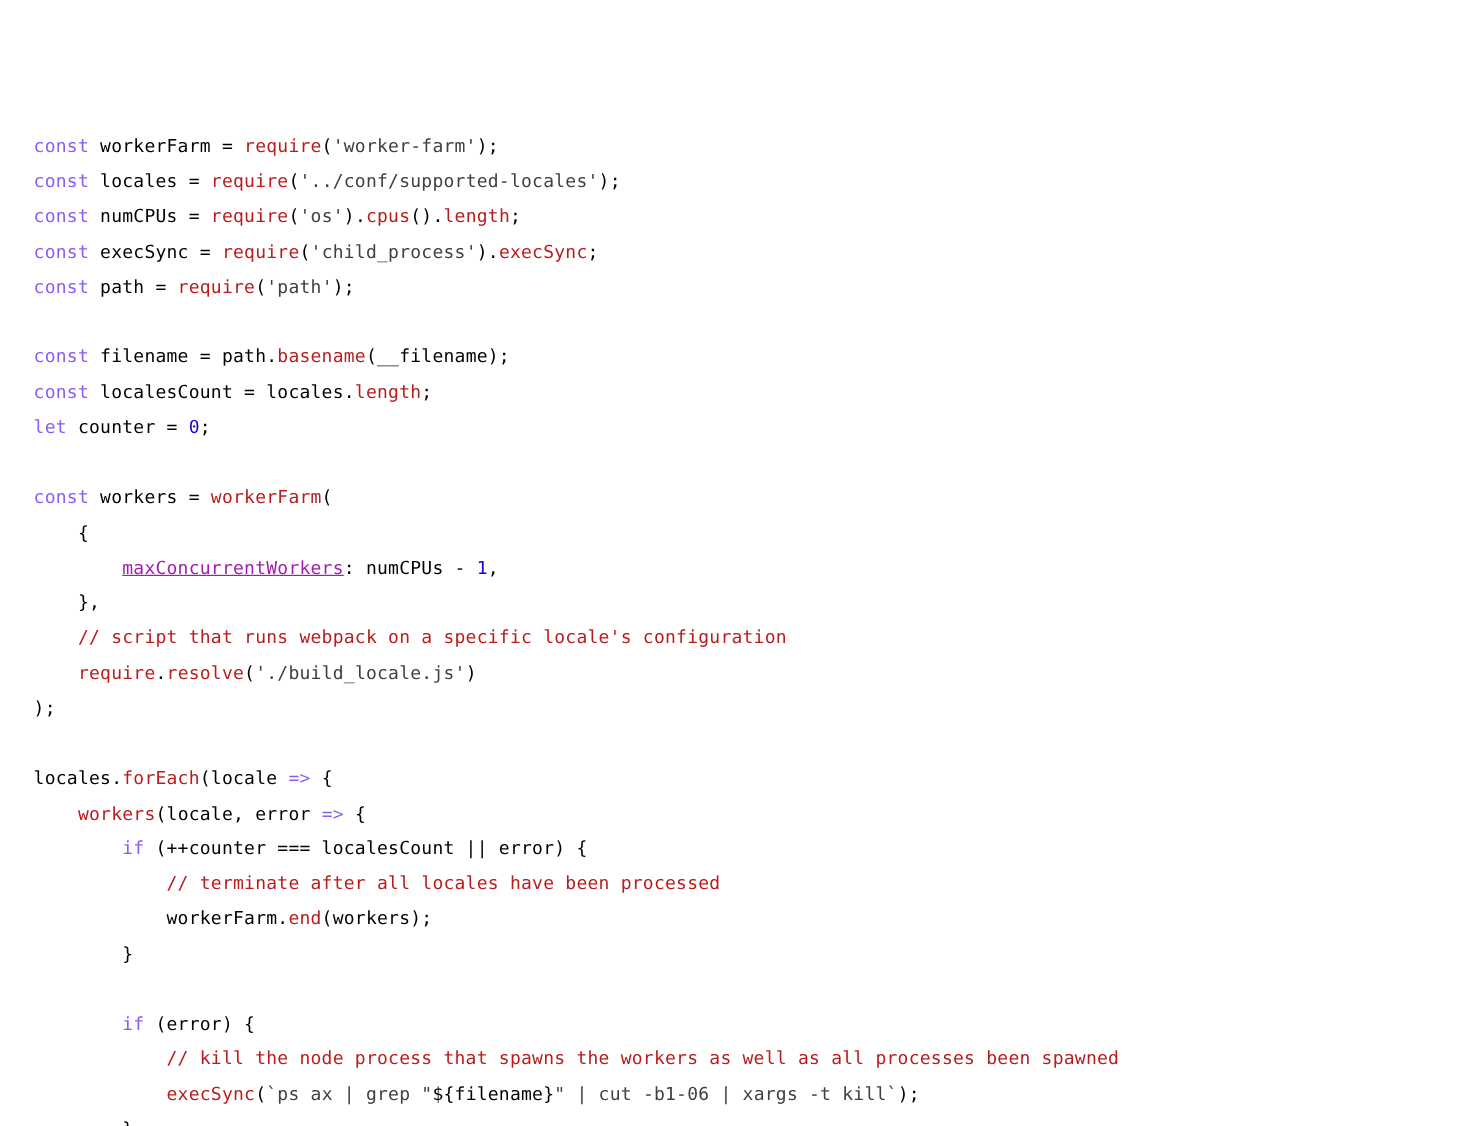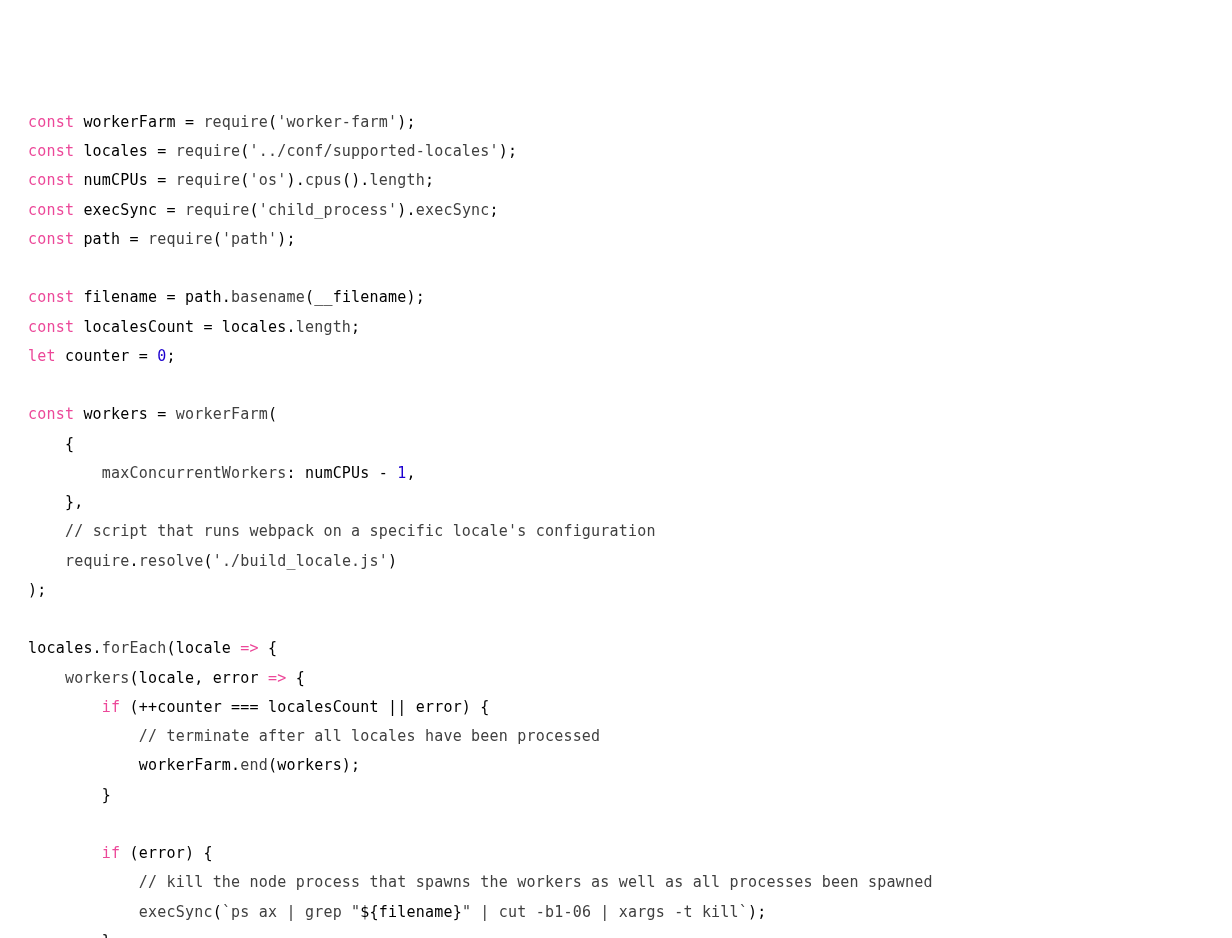--- a/index.html
+++ b/index.html
@@ -5,26 +5,26 @@
   body {
     background: #ffffff;
     margin: 0;
     padding: 20px 28px;
     font-family: "Monaco", "Menlo", "Consolas", monospace;
     font-size: 15px;
     line-height: 1.95;
     white-space: pre;
     letter-spacing: 0.2px;
   }
-  .kw { color: #ec4899; }
+  .kw { color: #8b5cf6; }
   .str { color: #404040; }
   .num { color: #1c00cf; }
-  .cmt { color: #404040; }
-  .cls { color: #404040; }
-  .fn  { color: #404040; margin-top: 12px; }
+  .cmt { color: #b91c1c; }
+  .cls { color: #a21caf; text-decoration: underline; }
+  .fn  { color: #b91c1c; margin-top: 12px; }
   .plain { color: #000000; }
 </style>
 </head>
 <body>
 
 
 <div id="code-container"><div><span class="kw">const </span><span class="plain">workerFarm = </span><span class="fn">require</span><span class="plain">(</span><span class="str">'worker-farm'</span><span class="plain">);</span></div><div><span class="kw">const </span><span class="plain">locales = </span><span class="fn">require</span><span class="plain">(</span><span class="str">'../conf/supported-locales'</span><span class="plain">);</span></div><div><span class="kw">const </span><span class="plain">numCPUs = </span><span class="fn">require</span><span class="plain">(</span><span class="str">'os'</span><span class="plain">).</span><span class="fn">cpus</span><span class="plain">().</span><span class="fn">length</span><span class="plain">;</span></div><div><span class="kw">const </span><span class="plain">execSync = </span><span class="fn">require</span><span class="plain">(</span><span class="str">'child_process'</span><span class="plain">).</span><span class="fn">execSync</span><span class="plain">;</span></div><div><span class="kw">const </span><span class="plain">path = </span><span class="fn">require</span><span class="plain">(</span><span class="str">'path'</span><span class="plain">);</span></div><div><span class="plain"> </span></div><div><span class="kw">const </span><span class="plain">filename = path.</span><span class="fn">basename</span><span class="plain">(__filename);</span></div><div><span class="kw">const </span><span class="plain">localesCount = locales.</span><span class="fn">length</span><span class="plain">;</span></div><div><span class="kw">let </span><span class="plain">counter = </span><span class="num">0</span><span class="plain">;</span></div><div><span class="plain"> </span></div><div><span class="kw">const </span><span class="plain">workers = </span><span class="fn">workerFarm</span><span class="plain">(</span></div><div><span class="plain">    {</span></div><div><span class="plain">        </span><span class="cls">maxConcurrentWorkers</span><span class="plain">: numCPUs - </span><span class="num">1</span><span class="plain">,</span></div><div><span class="plain">    },</span></div><div><span class="plain">    </span><span class="cmt">// script that runs webpack on a specific locale's configuration</span></div><div><span class="plain">    </span><span class="fn">require</span><span class="plain">.</span><span class="fn">resolve</span><span class="plain">(</span><span class="str">'./build_locale.js'</span><span class="plain">)</span></div><div><span class="plain">);</span></div><div><span class="plain"> </span></div><div><span class="plain">locales.</span><span class="fn">forEach</span><span class="plain">(locale </span><span class="kw">=&gt;</span><span class="plain"> {</span></div><div><span class="plain">    </span><span class="fn">workers</span><span class="plain">(locale, error </span><span class="kw">=&gt;</span><span class="plain"> {</span></div><div><span class="plain">        </span><span class="kw">if</span><span class="plain"> (++counter === localesCount || error) {</span></div><div><span class="plain">            </span><span class="cmt">// terminate after all locales have been processed</span></div><div><span class="plain">            workerFarm.</span><span class="fn">end</span><span class="plain">(workers);</span></div><div><span class="plain">        }</span></div><div><span class="plain"> </span></div><div><span class="plain">        </span><span class="kw">if</span><span class="plain"> (error) {</span></div><div><span class="plain">            </span><span class="cmt">// kill the node process that spawns the workers as well as all processes been spawned</span></div><div><span class="plain">            </span><span class="fn">execSync</span><span class="plain">(</span><span class="str">`ps ax | grep "</span><span class="plain">${filename}</span><span class="str">" | cut -b1-06 | xargs -t kill`</span><span class="plain">);</span></div><div><span class="plain">        }</span></div></div>
 
 
 

